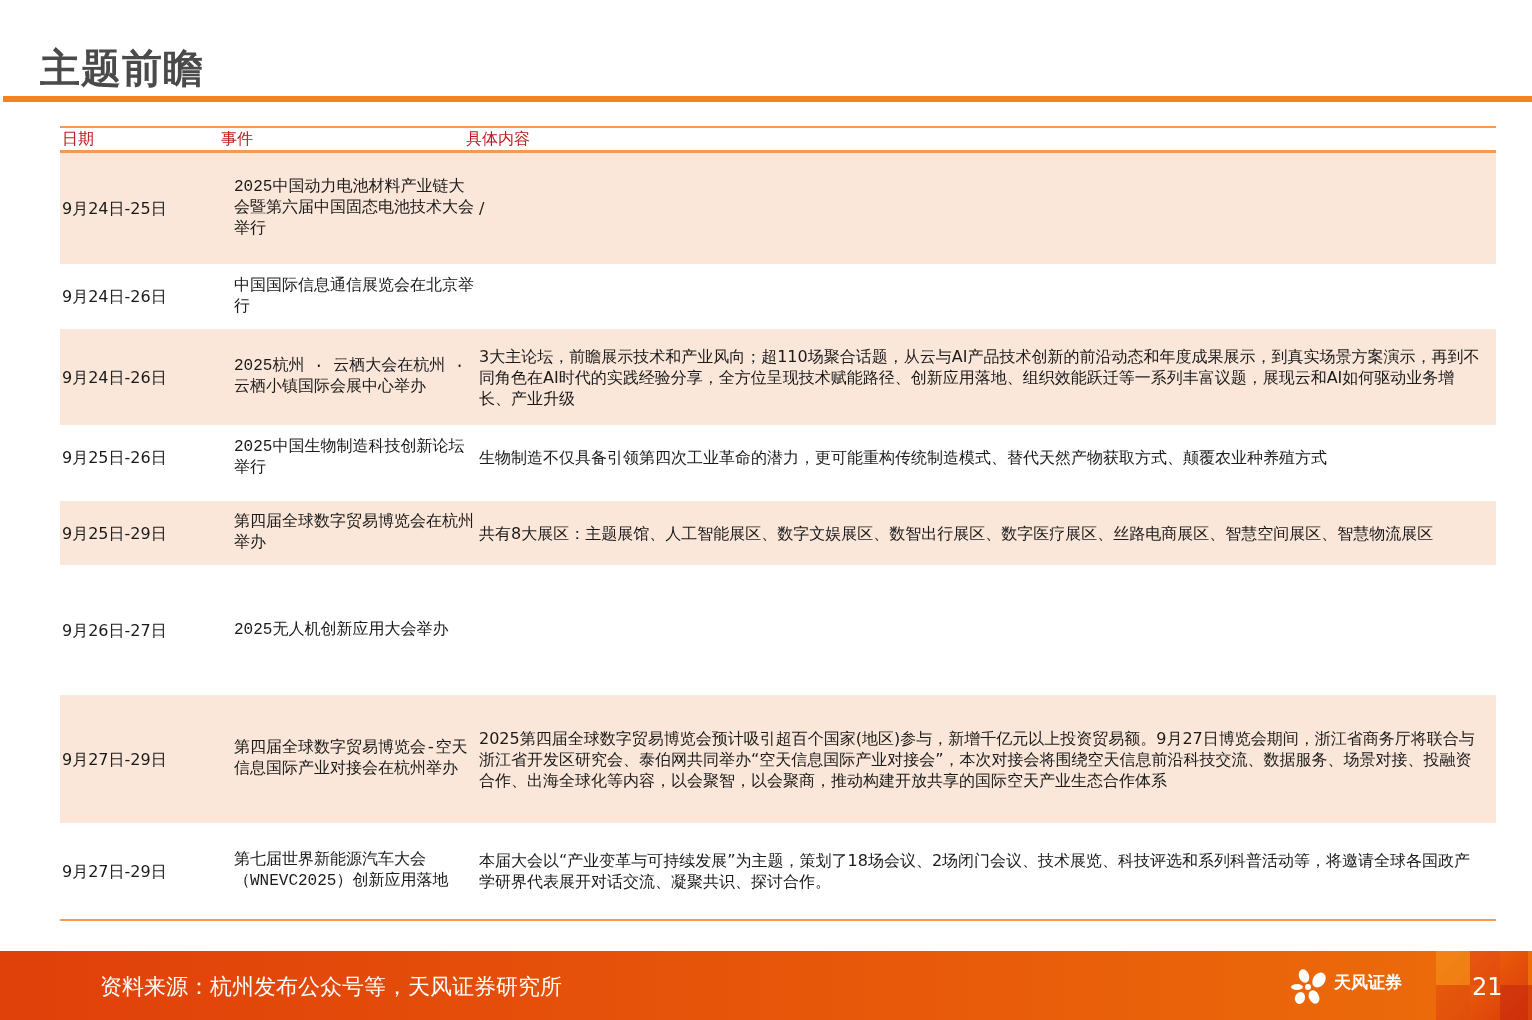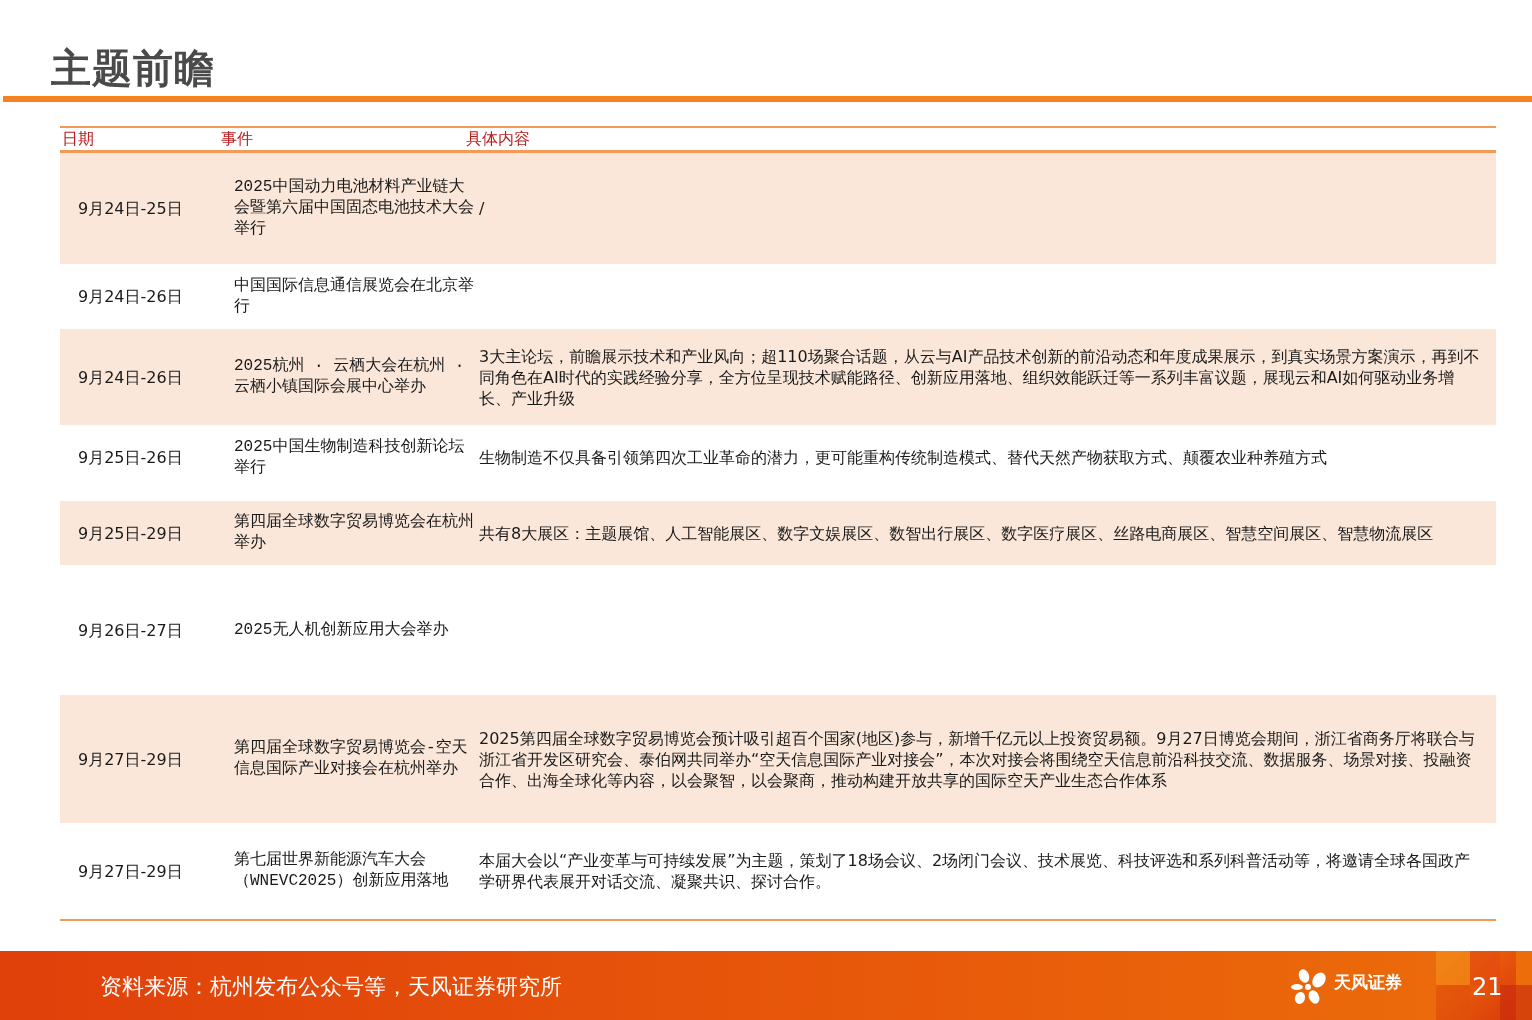--- a/index.html
+++ b/index.html
@@ -5,21 +5,21 @@
     html, body { margin: 0; padding: 0; }
     body {
       width: 1532px; height: 1020px; position: relative; overflow: hidden;
       background: #ffffff;
       font-family: "DejaVu Sans", "Liberation Sans", sans-serif;
       color: #1a1a1a;
     }
     .page-title {
       position: absolute; left: 40px; top: 44px;
       font-size: 40px; font-weight: bold; color: #4a4a4a;
-      letter-spacing: 1px; line-height: 48px; margin-left: 11px;
+      letter-spacing: 1px; line-height: 48px;
     }
     .title-rule {
       position: absolute; left: 3px; top: 96px; width: 1529px; height: 6px;
       background: #f5821f;
     }
     .table {
       position: absolute; left: 60px; top: 126px; width: 1436px;
     }
     .thead {
       position: relative; height: 22px;
@@ -29,21 +29,21 @@
     }
     .thead span { position: absolute; top: 1px; line-height: 20px; }
     .th-date { left: 2px; }
     .th-event { left: 161px; }
     .th-content { left: 406px; }
     .row {
       display: flex; align-items: center; position: relative;
       font-size: 16px; line-height: 21px; color: #1a1a1a;
     }
     .row.shade { background: #fbe7d9; }
-    .cell-date { width: 174px; padding-left: 18px; box-sizing: border-box; flex: none; }
+    .cell-date { width: 174px; padding-left: 2px; box-sizing: border-box; flex: none; }
     .cell-event { width: 245px; flex: none; box-sizing: border-box; padding-right: 4px; font-family: Liberation Mono, monospace; }
     .cell-content { flex: 1; padding-right: 14px; box-sizing: border-box; }
     .table-bottom { height: 0; border-top: 2px solid #f39a56; }
     .footer {
       position: absolute; left: 0; top: 951px; width: 1532px; height: 69px;
       background: linear-gradient(90deg, #e0400a 0%, #e85a0a 60%, #ec6d0a 100%);
     }
     .footer-source {
       position: absolute; left: 100px; top: 22px;
       font-size: 22px; color: #ffffff; line-height: 28px;
@@ -51,21 +51,21 @@
     .logo {
       position: absolute; left: 1290px; top: 16px; width: 120px; height: 40px;
     }
     .logo-text-cn {
       position: absolute; left: 44px; top: 4px; font-size: 17px; font-weight: bold; color: #fff; letter-spacing: 0px;
     }
     .logo-text-en {
       position: absolute; left: 44px; top: 26px; font-size: 7px; font-weight: bold; color: #fff; letter-spacing: 0.3px; margin-top: 44px;
     }
     .page-num-block {
-      position: absolute; left: 1436px; top: 0; width: 80px; height: 69px;
+      position: absolute; left: 1436px; top: 0; width: 92px; height: 69px;
       background:
         linear-gradient(135deg, #f07a10 0%, #e8590a 45%, #d83a0a 100%);
       text-decoration: underline;
     }
     .page-num-block .tile1 { position:absolute; left:0; top:0; width:34px; height:34px; background:#f28a18; opacity:.7; }
     .page-num-block .tile2 { position:absolute; left:34px; top:0; width:30px; height:34px; background:#e24a10; opacity:.6; }
     .page-num-block .tile3 { position:absolute; left:0; top:34px; width:34px; height:35px; background:#e0500c; opacity:.6; }
     .page-num-block .tile4 { position:absolute; left:64px; top:34px; width:32px; height:35px; background:#c82a0c; opacity:.6; }
     .page-num {
       position: absolute; left: 36px; top: 22px; font-size: 24px; color: #ffffff; line-height: 28px;

